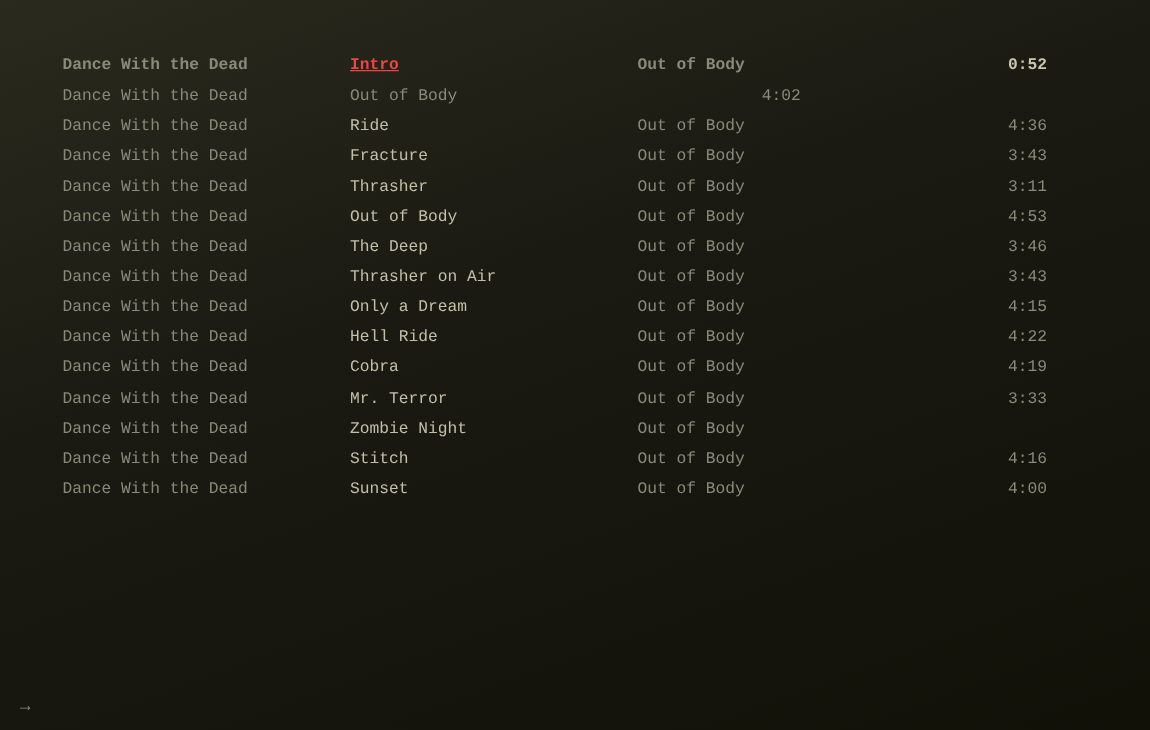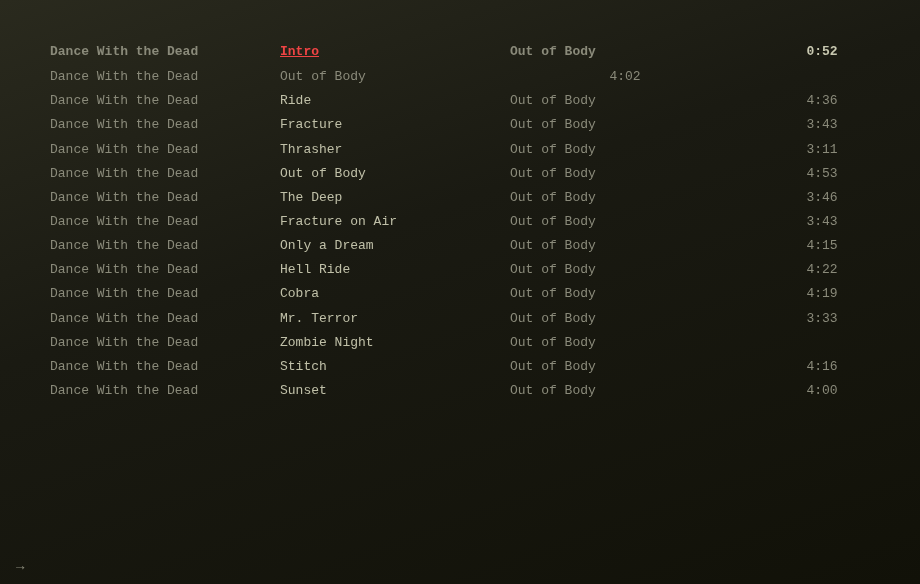--- a/index.html
+++ b/index.html
@@ -113,21 +113,21 @@
       <span class="col-duration">4:53</span>
     </div>
     <div class="track-row">
       <span class="col-artist">Dance With the Dead</span>
       <span class="col-title">The Deep</span>
       <span class="col-album">Out of Body</span>
       <span class="col-duration">3:46</span>
     </div>
     <div class="track-row">
       <span class="col-artist">Dance With the Dead</span>
-      <span class="col-title">Fracture on Air</span>
+      <span class="col-title">Thrasher on Air</span>
       <span class="col-album">Out of Body</span>
       <span class="col-duration">3:43</span>
     </div>
     <div class="track-row">
       <span class="col-artist">Dance With the Dead</span>
       <span class="col-title">Only a Dream</span>
       <span class="col-album">Out of Body</span>
       <span class="col-duration">4:15</span>
     </div>
     <div class="track-row">

